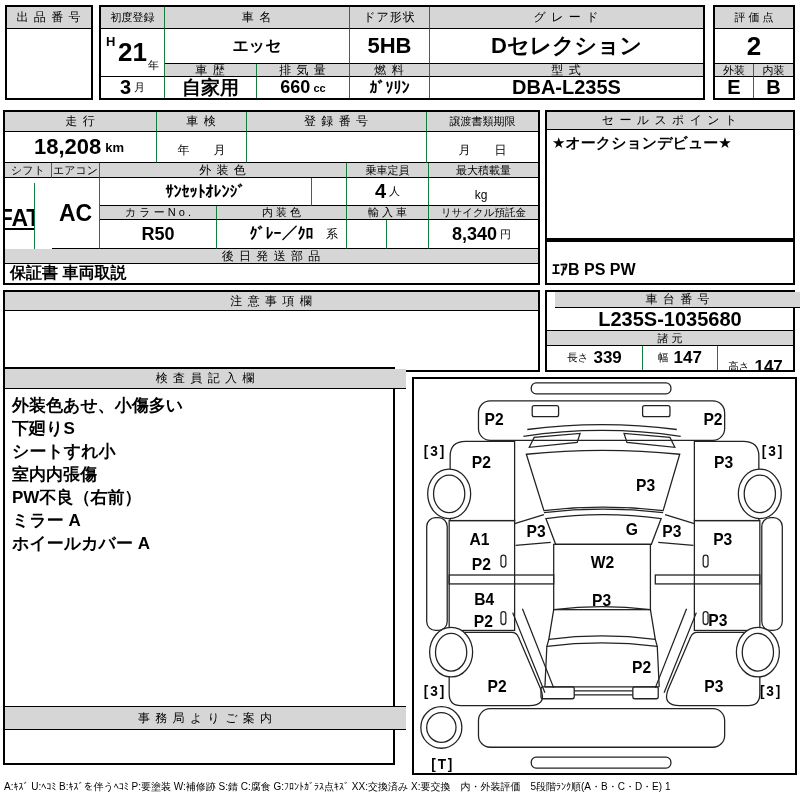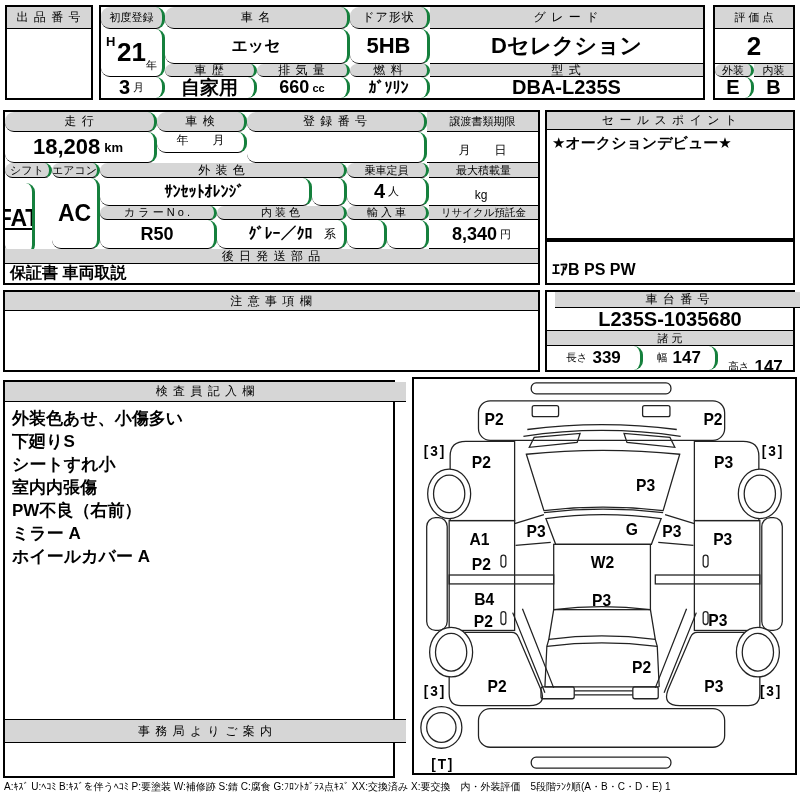--- a/index.html
+++ b/index.html
@@ -3,21 +3,21 @@
 <meta charset="utf-8">
 <style>
   html,body{margin:0;padding:0;background:#fff;}
   #sheet{position:relative;width:800px;height:800px;background:#fff;
          font-family:"Liberation Sans","DejaVu Sans",sans-serif;color:#000;}
   .box{position:absolute;border:2px solid #000;background:#fff;box-sizing:border-box;}
   .c{position:absolute;box-sizing:border-box;display:flex;align-items:center;justify-content:center;overflow:hidden;white-space:nowrap;}
   .hdr{background:var(--hdr-bg,#d6d6d6);font-size:12px;letter-spacing:1px;}
   .h11{font-size:11px;letter-spacing:0;}
   .h10{font-size:10.5px;letter-spacing:0;}
-  .br{border-right:3px solid #15803d;border-radius:9px;}
+  .br{border-right:1px solid #15803d;}
   .bb{border-bottom:1px solid #000;}
   .bt{border-top:1px solid #000;}
   .b{font-weight:bold;}
   .left{justify-content:flex-start;}
   .right{}
   .top-al{align-items:flex-start;}
   .bot-al{align-items:flex-end;}
   .unit{font-size:11px;font-weight:bold;margin-left:3px;}
   .unit2{font-size:13px;font-weight:bold;margin-left:4px;}
   .f28{font-size:28px;}.f26{font-size:26px;}.f23{font-size:23px;}.f22{font-size:22px;}
@@ -82,21 +82,21 @@
 
   <div class="box" style="left:3px;top:110px;width:537px;height:175px;">
     <div class="c hdr br bb" style="left:0;top:0;width:152px;height:20px;">走 行</div>
     <div class="c hdr br bb" style="left:152px;top:0;width:90px;height:20px;">車 検</div>
     <div class="c hdr br bb" style="left:242px;top:0;width:180px;height:20px;">登 録 番 号</div>
     <div class="c hdr bb h11" style="left:422px;top:0;width:111px;height:20px;">譲渡書類期限</div>
     <div class="c br bb right" style="left:0;top:20px;width:152px;height:31px;padding-right:3px;">
       <span class="b f22">18,208</span>
       <span class="unit2">km</span>
     </div>
-    <div class="c br bb bot-al f12" style="left:152px;top:20px;width:90px;height:21px;padding-bottom:3px;">年　　月</div>
+    <div class="c br bb bot-al f12" style="left:152px;top:20px;width:90px;height:31px;padding-bottom:3px;">年　　月</div>
     <div class="c br bb" style="left:242px;top:20px;width:180px;height:31px;"></div>
     <div class="c bb bot-al f12" style="left:422px;top:20px;width:111px;height:31px;padding-bottom:3px;">月　　日</div>
     <div class="c hdr br bb h11" style="left:0;top:51px;width:47px;height:15px;">シフト</div>
     <div class="c hdr br bb h11" style="left:47px;top:51px;width:48px;height:15px;">エアコン</div>
     <div class="c hdr br bb" style="left:95px;top:51px;width:247px;height:15px;">外 装 色</div>
     <div class="c hdr br bb h11" style="left:342px;top:51px;width:82px;height:15px;">乗車定員</div>
     <div class="c hdr bb h11" style="left:424px;top:51px;width:109px;height:15px;">最大積載量</div>
     <div class="c b f23 br bb" style="left:0;top:71px;width:30px;height:71px;text-decoration:underline;">FAT</div>
     <div class="c b f23 br bb" style="left:47px;top:66px;width:48px;height:71px;">AC</div>
     <div class="c b f16 br bb" style="left:95px;top:66px;width:212px;height:28px;">ｻﾝｾｯﾄｵﾚﾝｼﾞ</div>
@@ -150,21 +150,21 @@
     <div class="c br" style="left:96px;top:54px;width:75px;height:24px;">
       <span class="f12" style="font-size:10.5px;margin-right:5px;">幅</span>
       <span class="b f17">147</span>
     </div>
     <div class="c" style="left:171px;top:54px;width:75px;height:42px;">
       <span class="f12" style="font-size:10.5px;margin-right:5px;">高さ</span>
       <span class="b f17">147</span>
     </div>
   </div>
 
-  <div class="box" style="left:3px;top:380px;width:392px;height:398px;">
+  <div class="box" style="left:3px;top:367px;width:392px;height:398px;">
     <div class="c hdr bb" style="left:0;top:0;width:401px;height:20px;">検 査 員 記 入 欄</div>
     <div style="position:absolute;left:0;top:20px;width:401px;height:317px;padding:5px 7px;box-sizing:border-box;">
         <div class="note">外装色あせ、小傷多い</div>
         <div class="note">下廻りS</div>
         <div class="note">シートすれ小</div>
         <div class="note">室内内張傷</div>
         <div class="note">PW不良（右前）</div>
         <div class="note">ミラー A</div>
         <div class="note">ホイールカバー A</div>
       </div>

